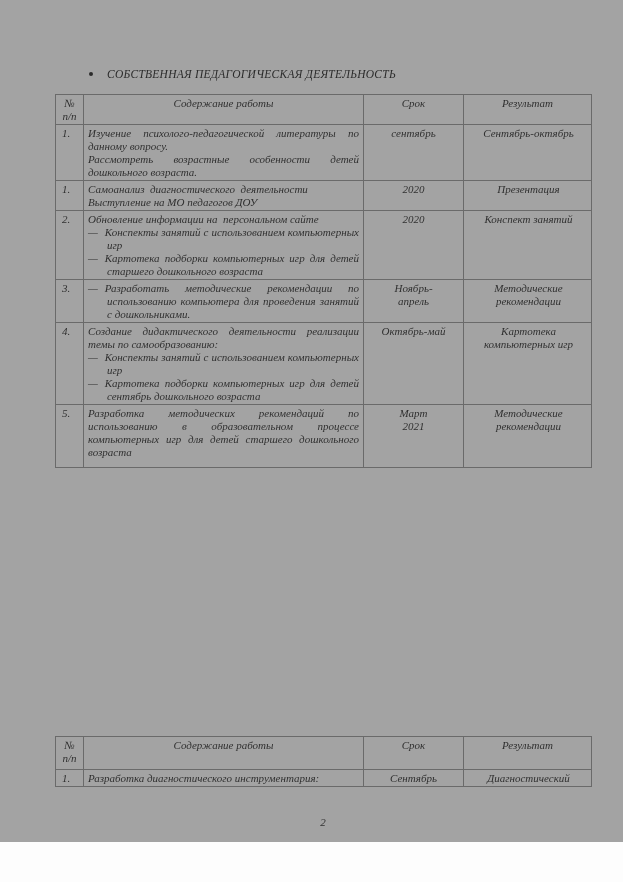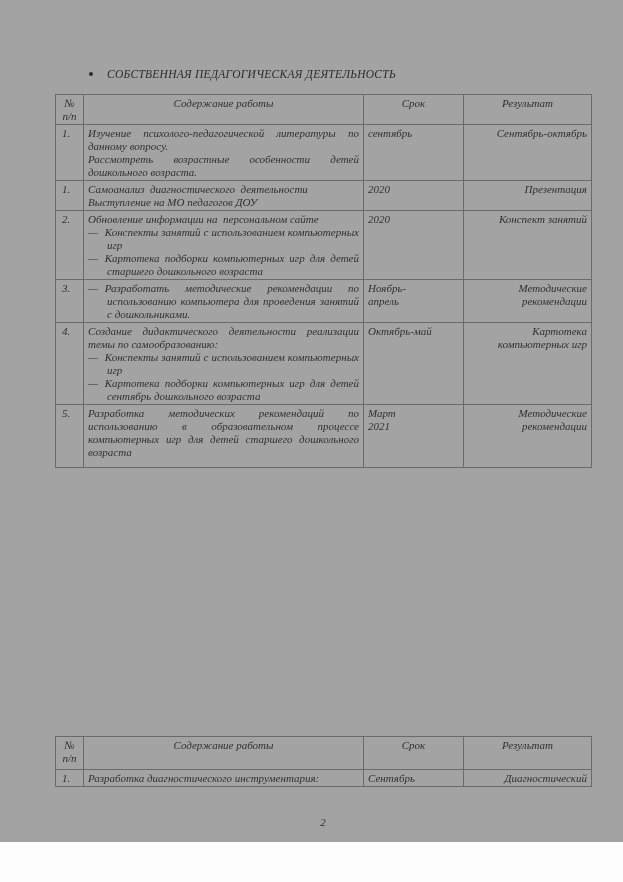--- a/index.html
+++ b/index.html
@@ -44,22 +44,22 @@
   #table-0 tbody tr:nth-child(5) { height:79px; }
   #table-0 tbody tr:nth-child(6) { height:63px; }
 
   #table-1 thead tr { height:33px; }
   #table-1 tbody tr { height:14px; }
 
   .cell-num { text-align:left; padding-left:6px; }
   .cell-content .para { margin:0; text-align:justify; white-space:pre-wrap; }
   .para.dash { padding-left:19px; text-indent:-19px; }
   .dash-mark { margin-right:7px; }
-  .cell-term { text-align:left; white-space:pre-line; }
-  .cell-result { text-align:right; padding-left:6px; }
+  .cell-term { text-align:center; white-space:pre-line; }
+  .cell-result { text-align:center; padding-left:6px; }
 
   .page-number {
     position:absolute; top:815px; left:55px; width:536px;
     text-align:center; font-size:11px; line-height:14px;
   }
 </style>
 </head>
 <body>
 
 <div class="page">

